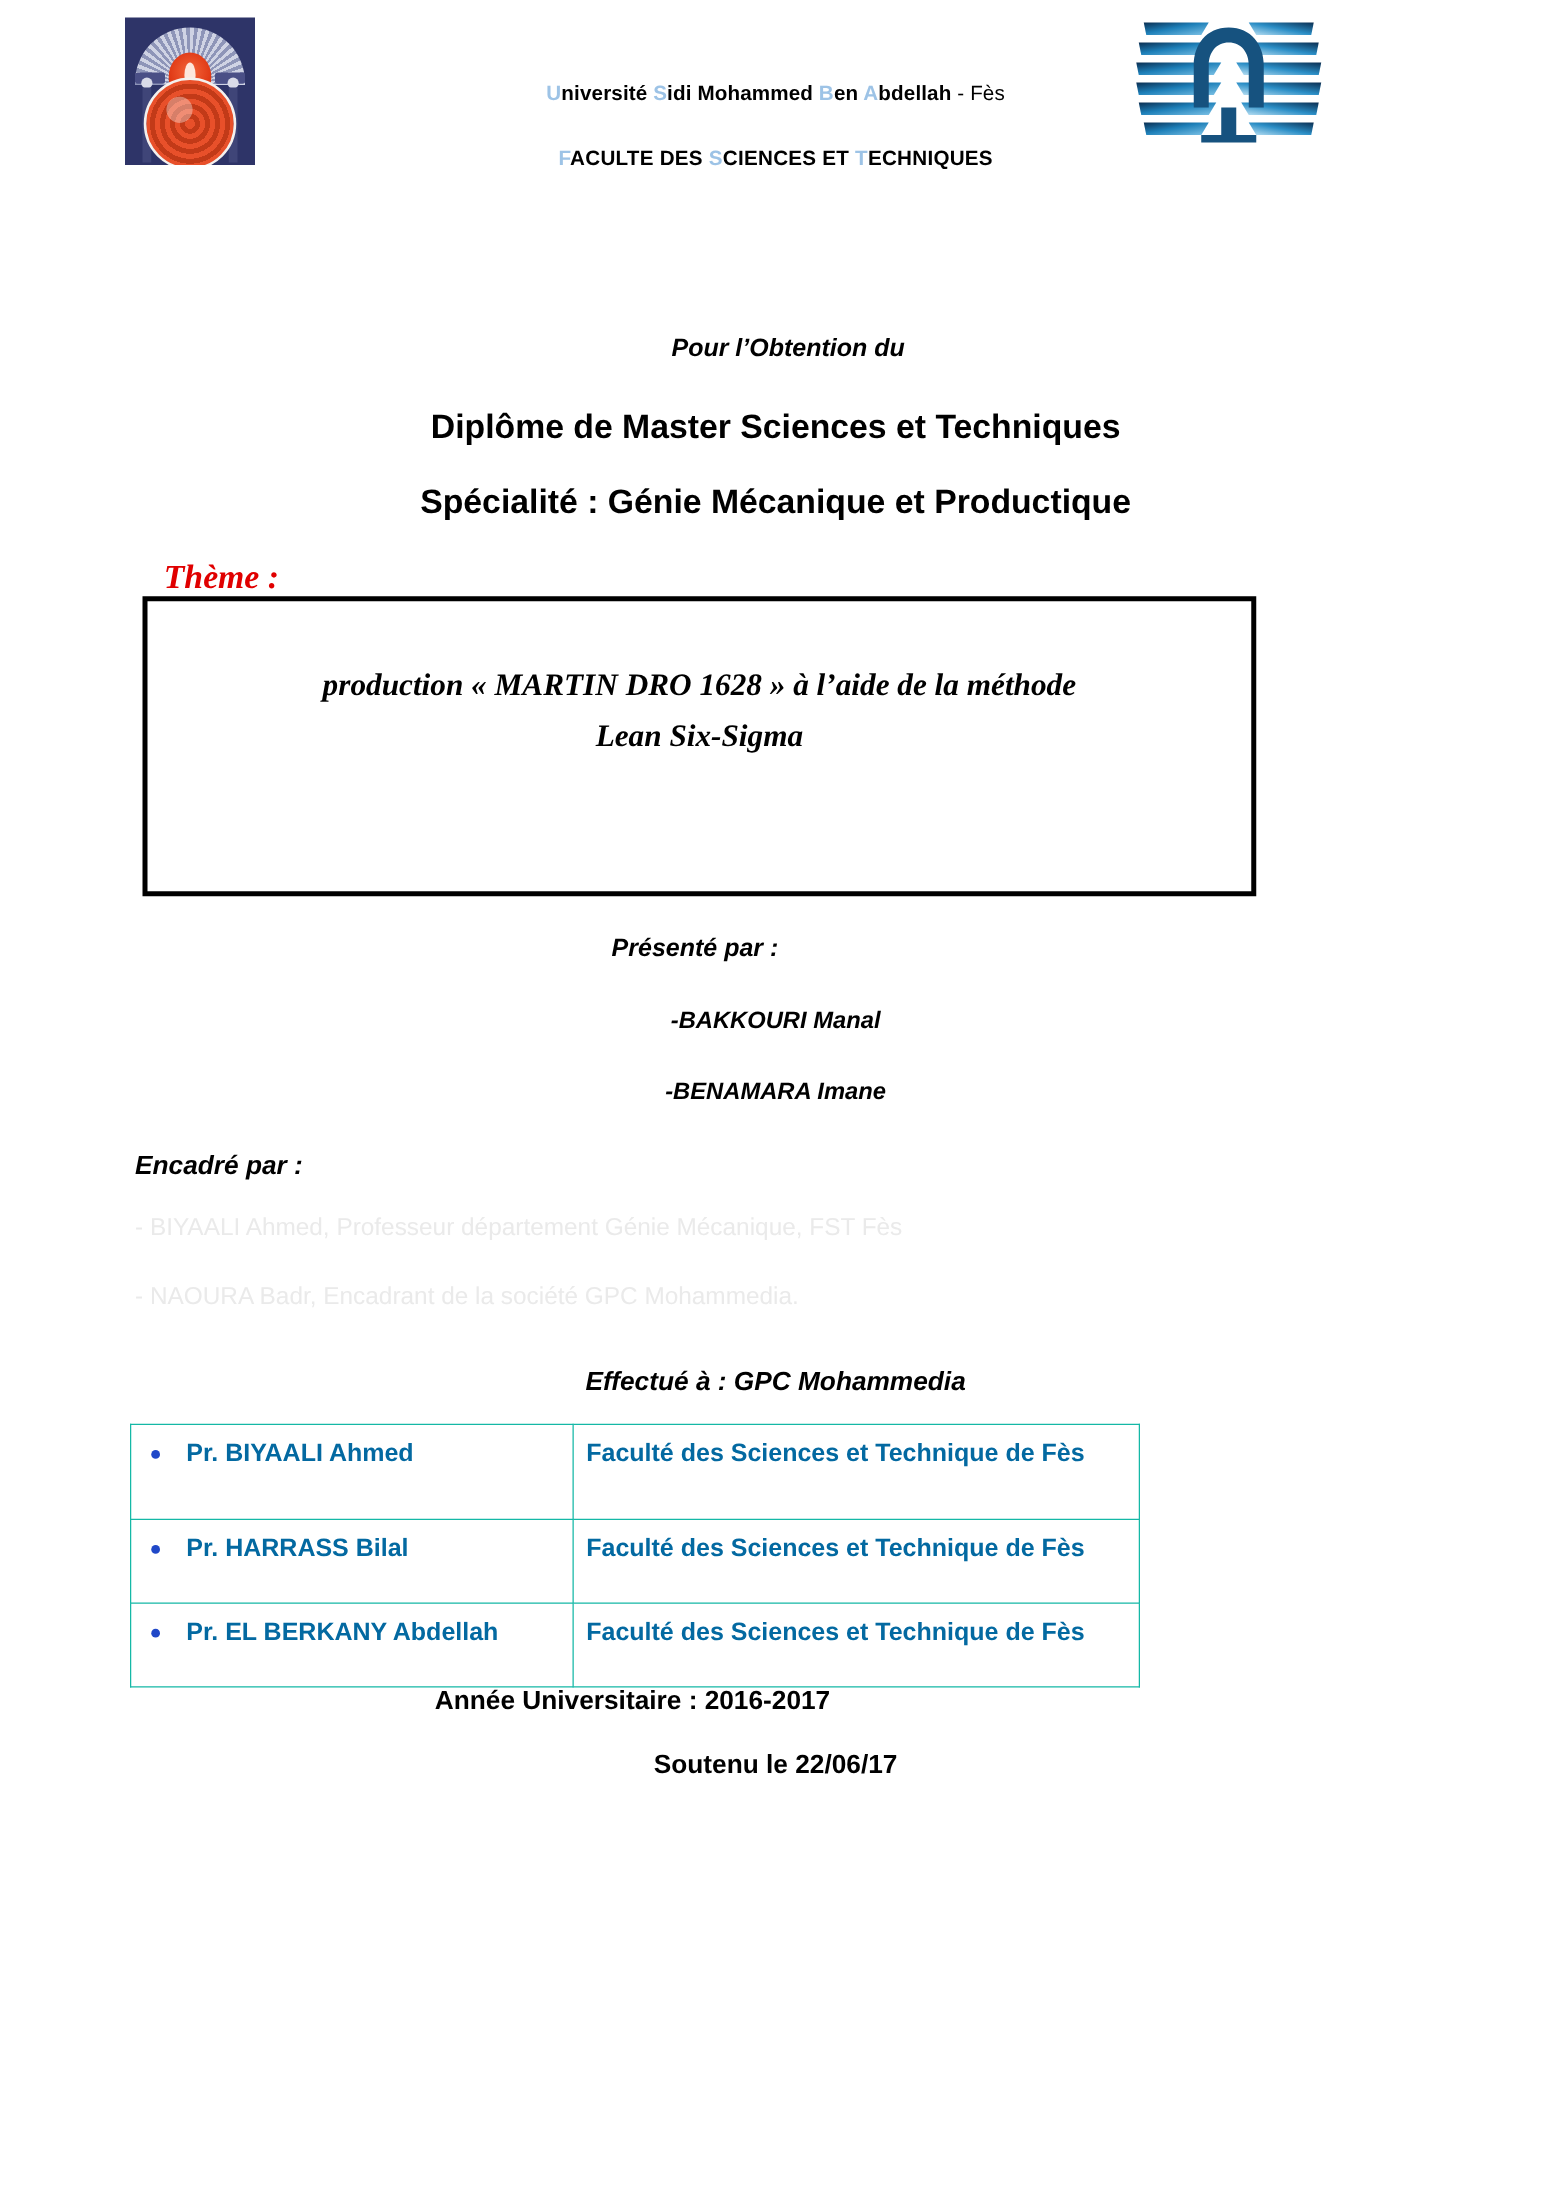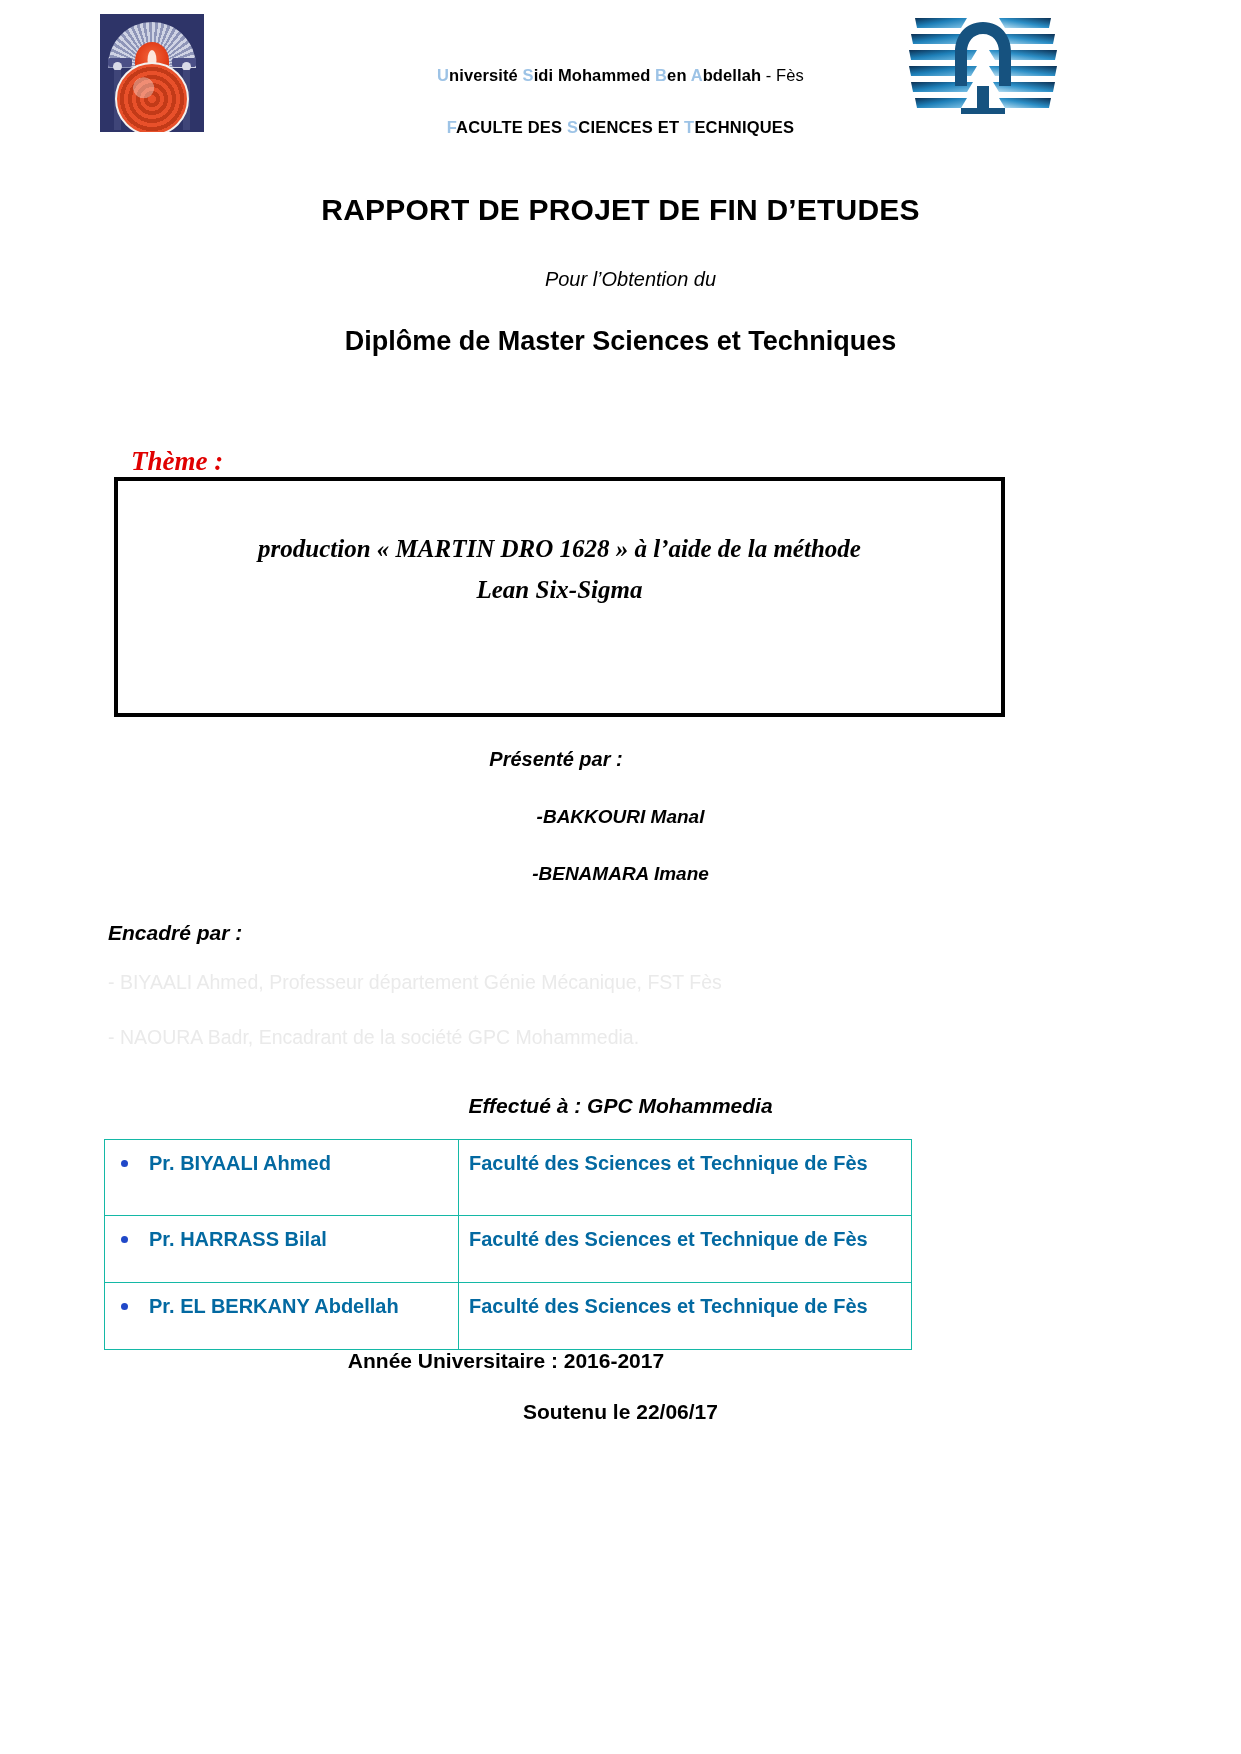--- a/index.html
+++ b/index.html
@@ -151,21 +151,21 @@
     text-align: center;
     font-size: 30px;
     font-weight: bold;
     letter-spacing: 0.2px;
   }
   .t-pour {
     position: absolute;
     top: 268px; left: 0; width: 1241px;
     text-align: center;
     font-size: 20px;
-    font-weight: normal;
+    font-weight: bold;
     font-style: italic;
     padding-left: 20px;
   }
   .t-diplome {
     position: absolute;
     top: 326px; left: 0; width: 1241px;
     text-align: center;
     font-size: 27px;
     font-weight: bold;
   }
@@ -380,23 +380,23 @@
 
     <div class="header-line1">
       <span class="cap">U</span>niversité <span class="cap">S</span>idi Mohammed <span class="cap">B</span>en <span class="cap">A</span>bdellah<span class="plain"> - Fès</span>
     </div>
 
     <div class="header-line2">
       <span class="cap">F</span>ACULTE DES <span class="cap">S</span>CIENCES ET <span class="cap">T</span>ECHNIQUES
     </div>
   </div>
 
-  <div class="t-rapport">RAPPORT DE PROJET DE FIN D’ETUDES</div>
   <div class="t-pour">Pour l’Obtention du</div>
   <div class="t-diplome">Diplôme de Master Sciences et Techniques</div>
+  <div class="t-specialite">Spécialité : Génie Mécanique et Productique</div>
 
   <div class="theme-label">Thème :</div>
   <div class="theme-box">
     <div class="theme-text">
       <div>production « MARTIN DRO 1628 » à l’aide de la méthode</div>
       <div>Lean Six-Sigma</div>
     </div>
   </div>
 
   <div class="presente">Présenté par :</div>

